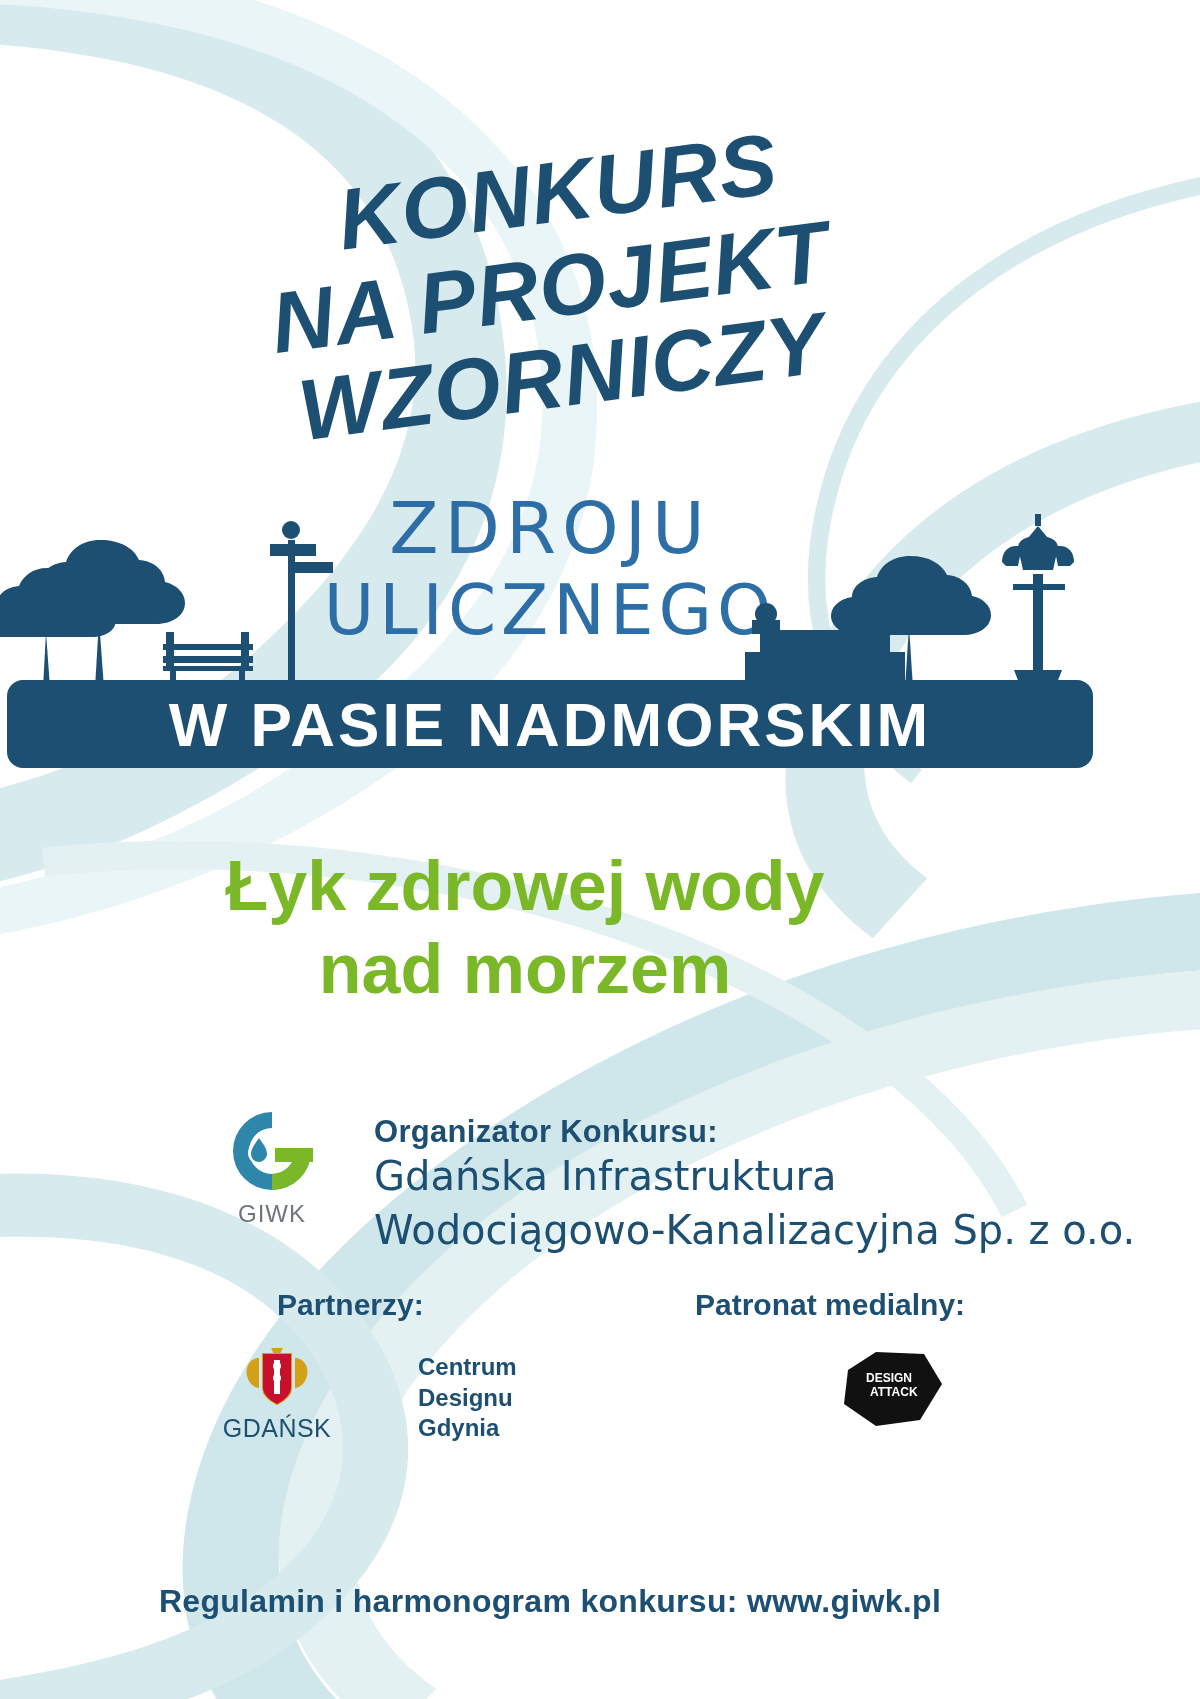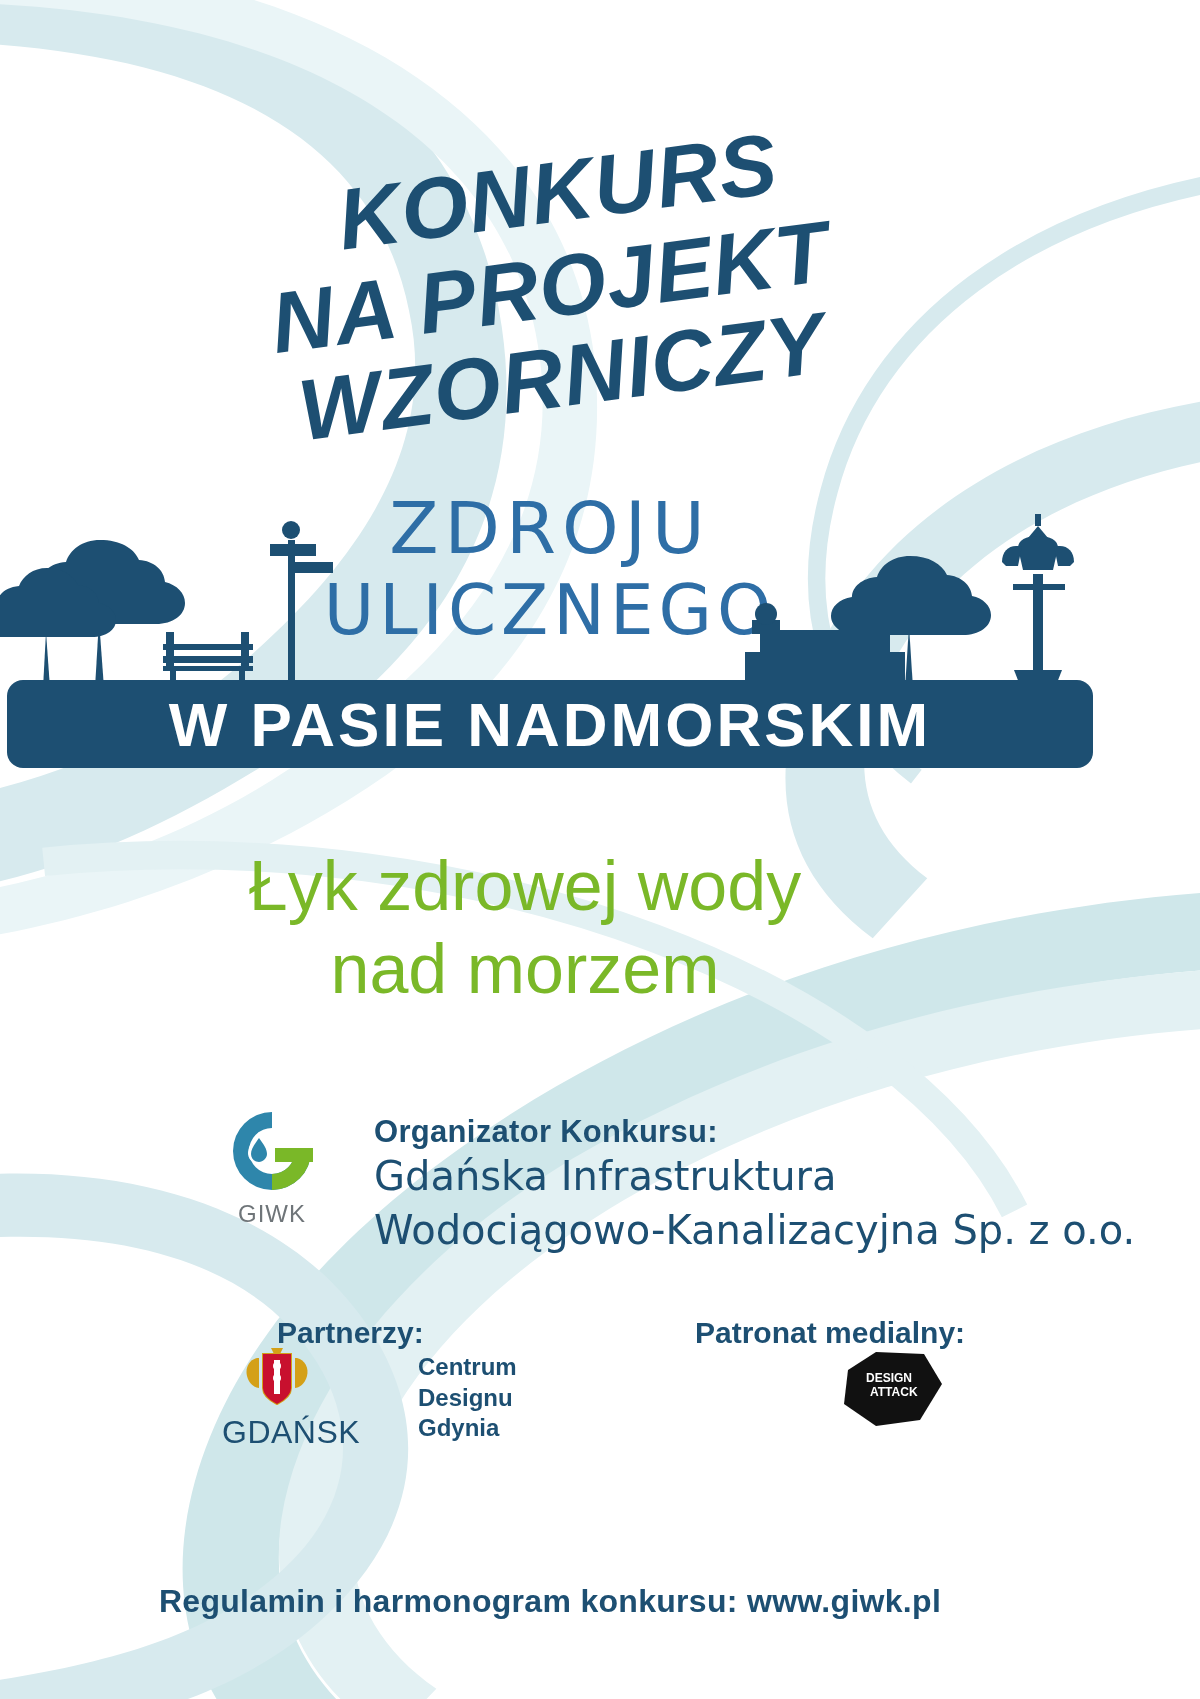--- a/index.html
+++ b/index.html
@@ -113,21 +113,21 @@
 
   
   .slogan {
     position: absolute;
     left: 0;
     top: 845px;
     width: 1050px;
     text-align: center;
     color: #7ab828;
     font-family: "Liberation Sans", sans-serif;
-    font-weight: normal;
+    font-weight: bold;
     font-size: 70px;
     line-height: 1.18;
     letter-spacing: 0px;
   }
 
   
   .organizer {
     position: absolute;
     left: 222px;
     top: 1108px;
@@ -170,41 +170,40 @@
   }
 
   
   .partners-head {
     position: absolute;
     top: 1288px;
     font-family: "Liberation Sans", sans-serif;
     font-weight: bold;
     font-size: 30px;
     color: #1d4f72;
-    margin-top: 28px;
   }
   .partners-head.left { left: 277px; }
   .partners-head.right { left: 695px; }
   .gdansk-logo {
     position: absolute;
     left: 222px;
     top: 1346px;
     width: 110px;
     text-align: center;
   }
   .gdansk-crest {
     width: 72px;
     height: 64px;
     margin: 0 auto;
     position: relative;
   }
   .gdansk-word {
     margin-top: 4px;
     font-family: "Liberation Sans", sans-serif;
-    font-size: 32px;
+    font-size: 25px;
     color: #1d4f72;
     letter-spacing: 0.5px;
   }
 
   .cdg-logo {
     position: absolute;
     left: 418px;
     top: 1352px;
     font-family: "Liberation Sans", sans-serif;
     font-size: 24px;

